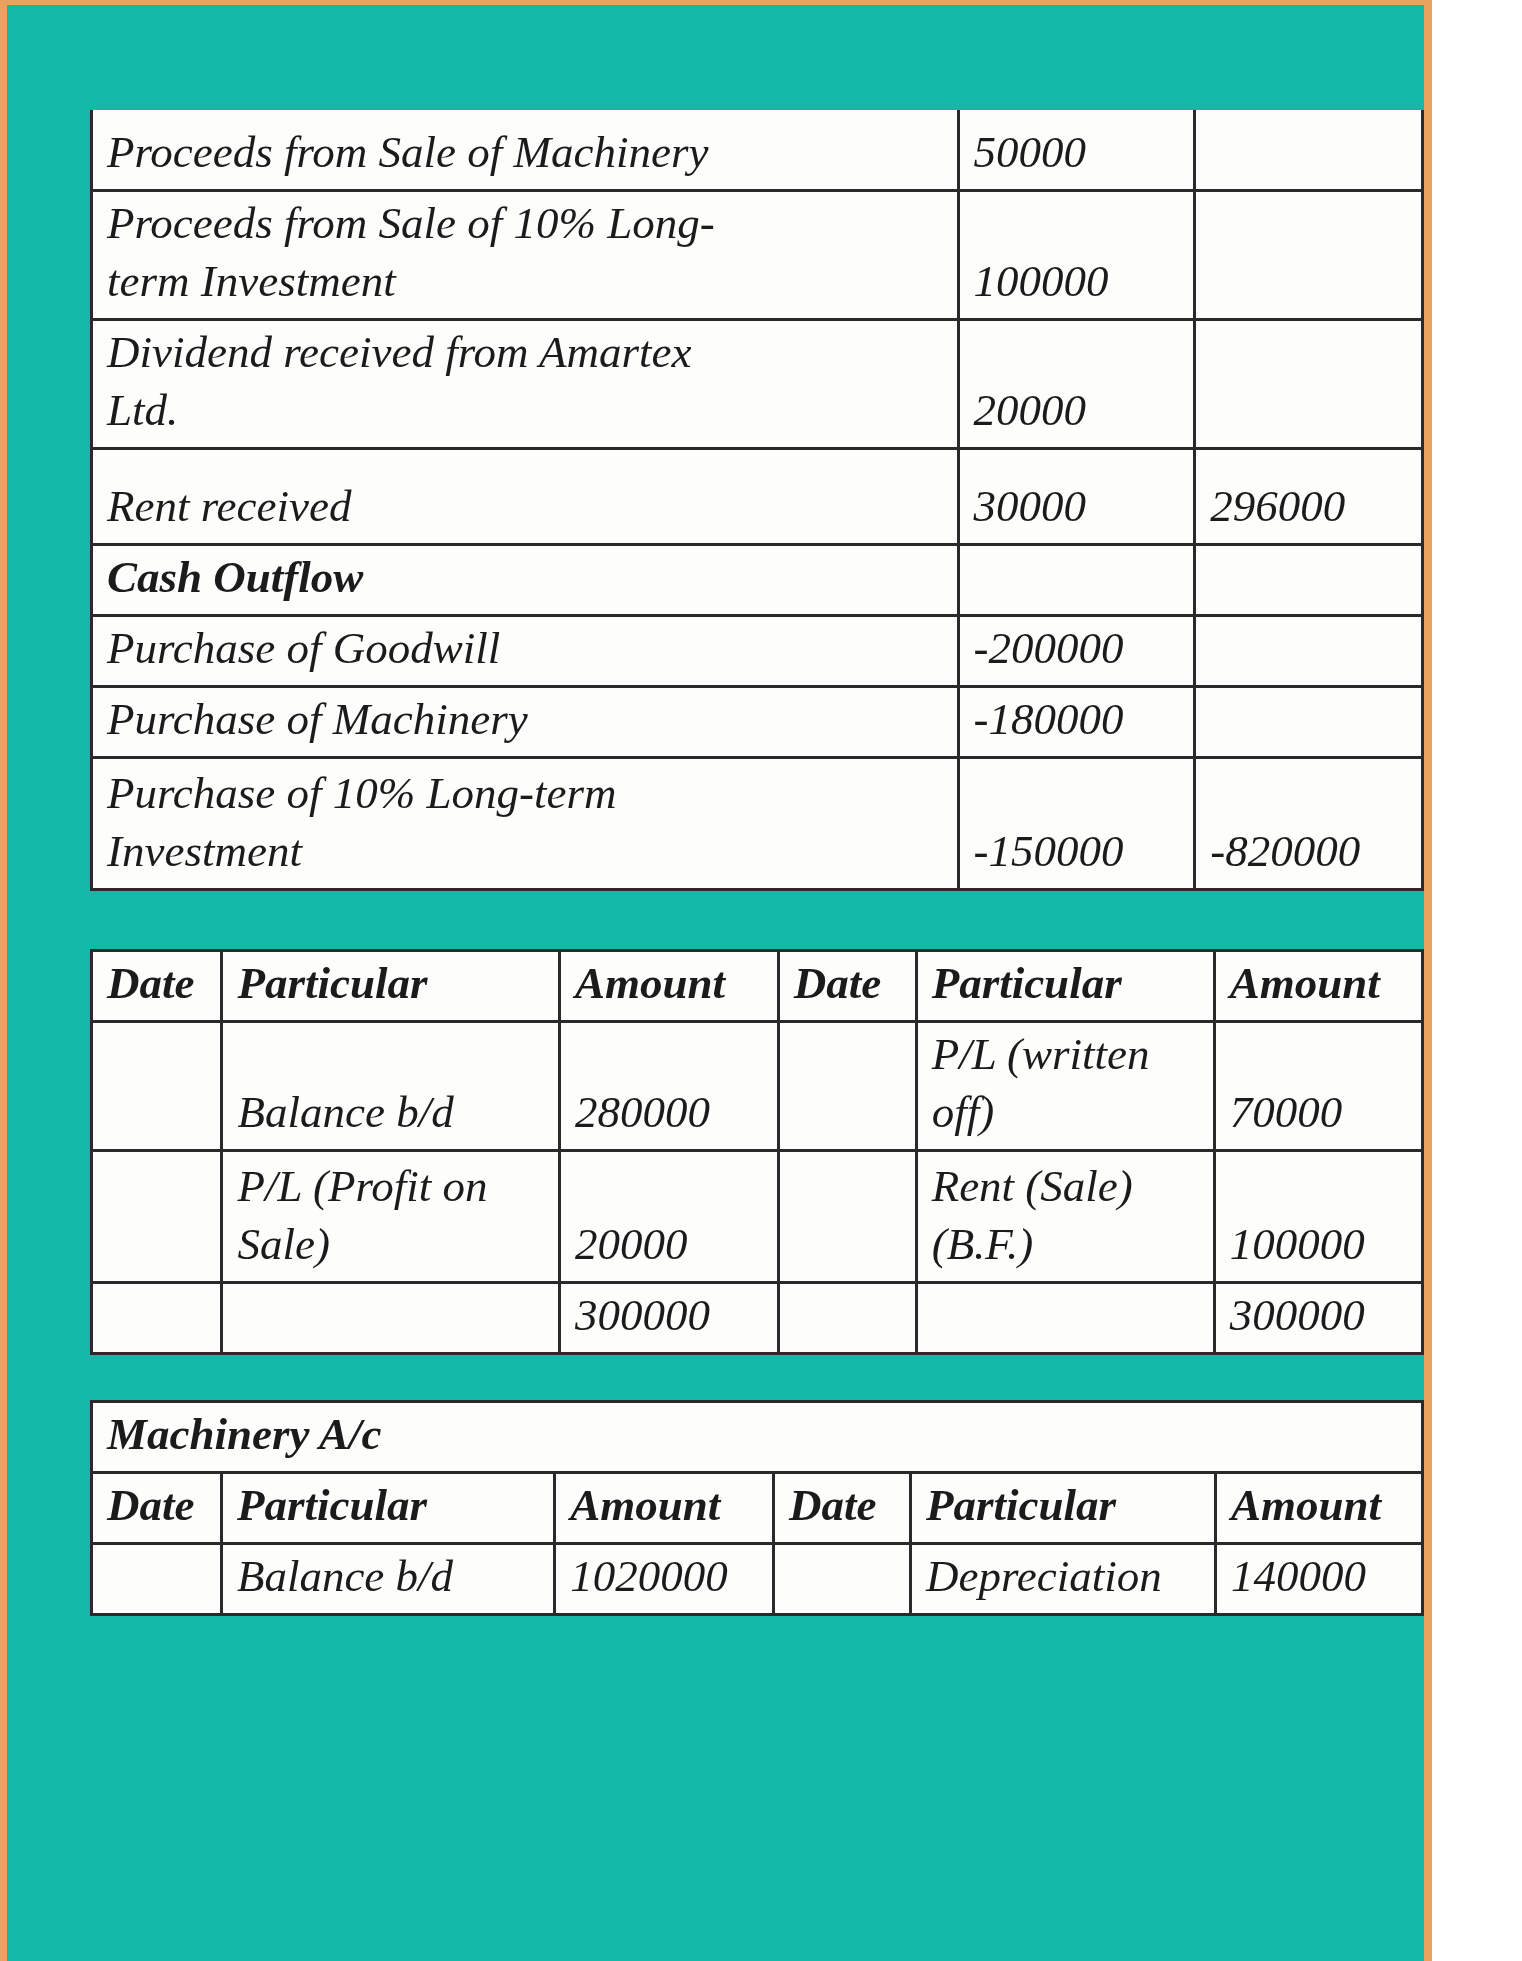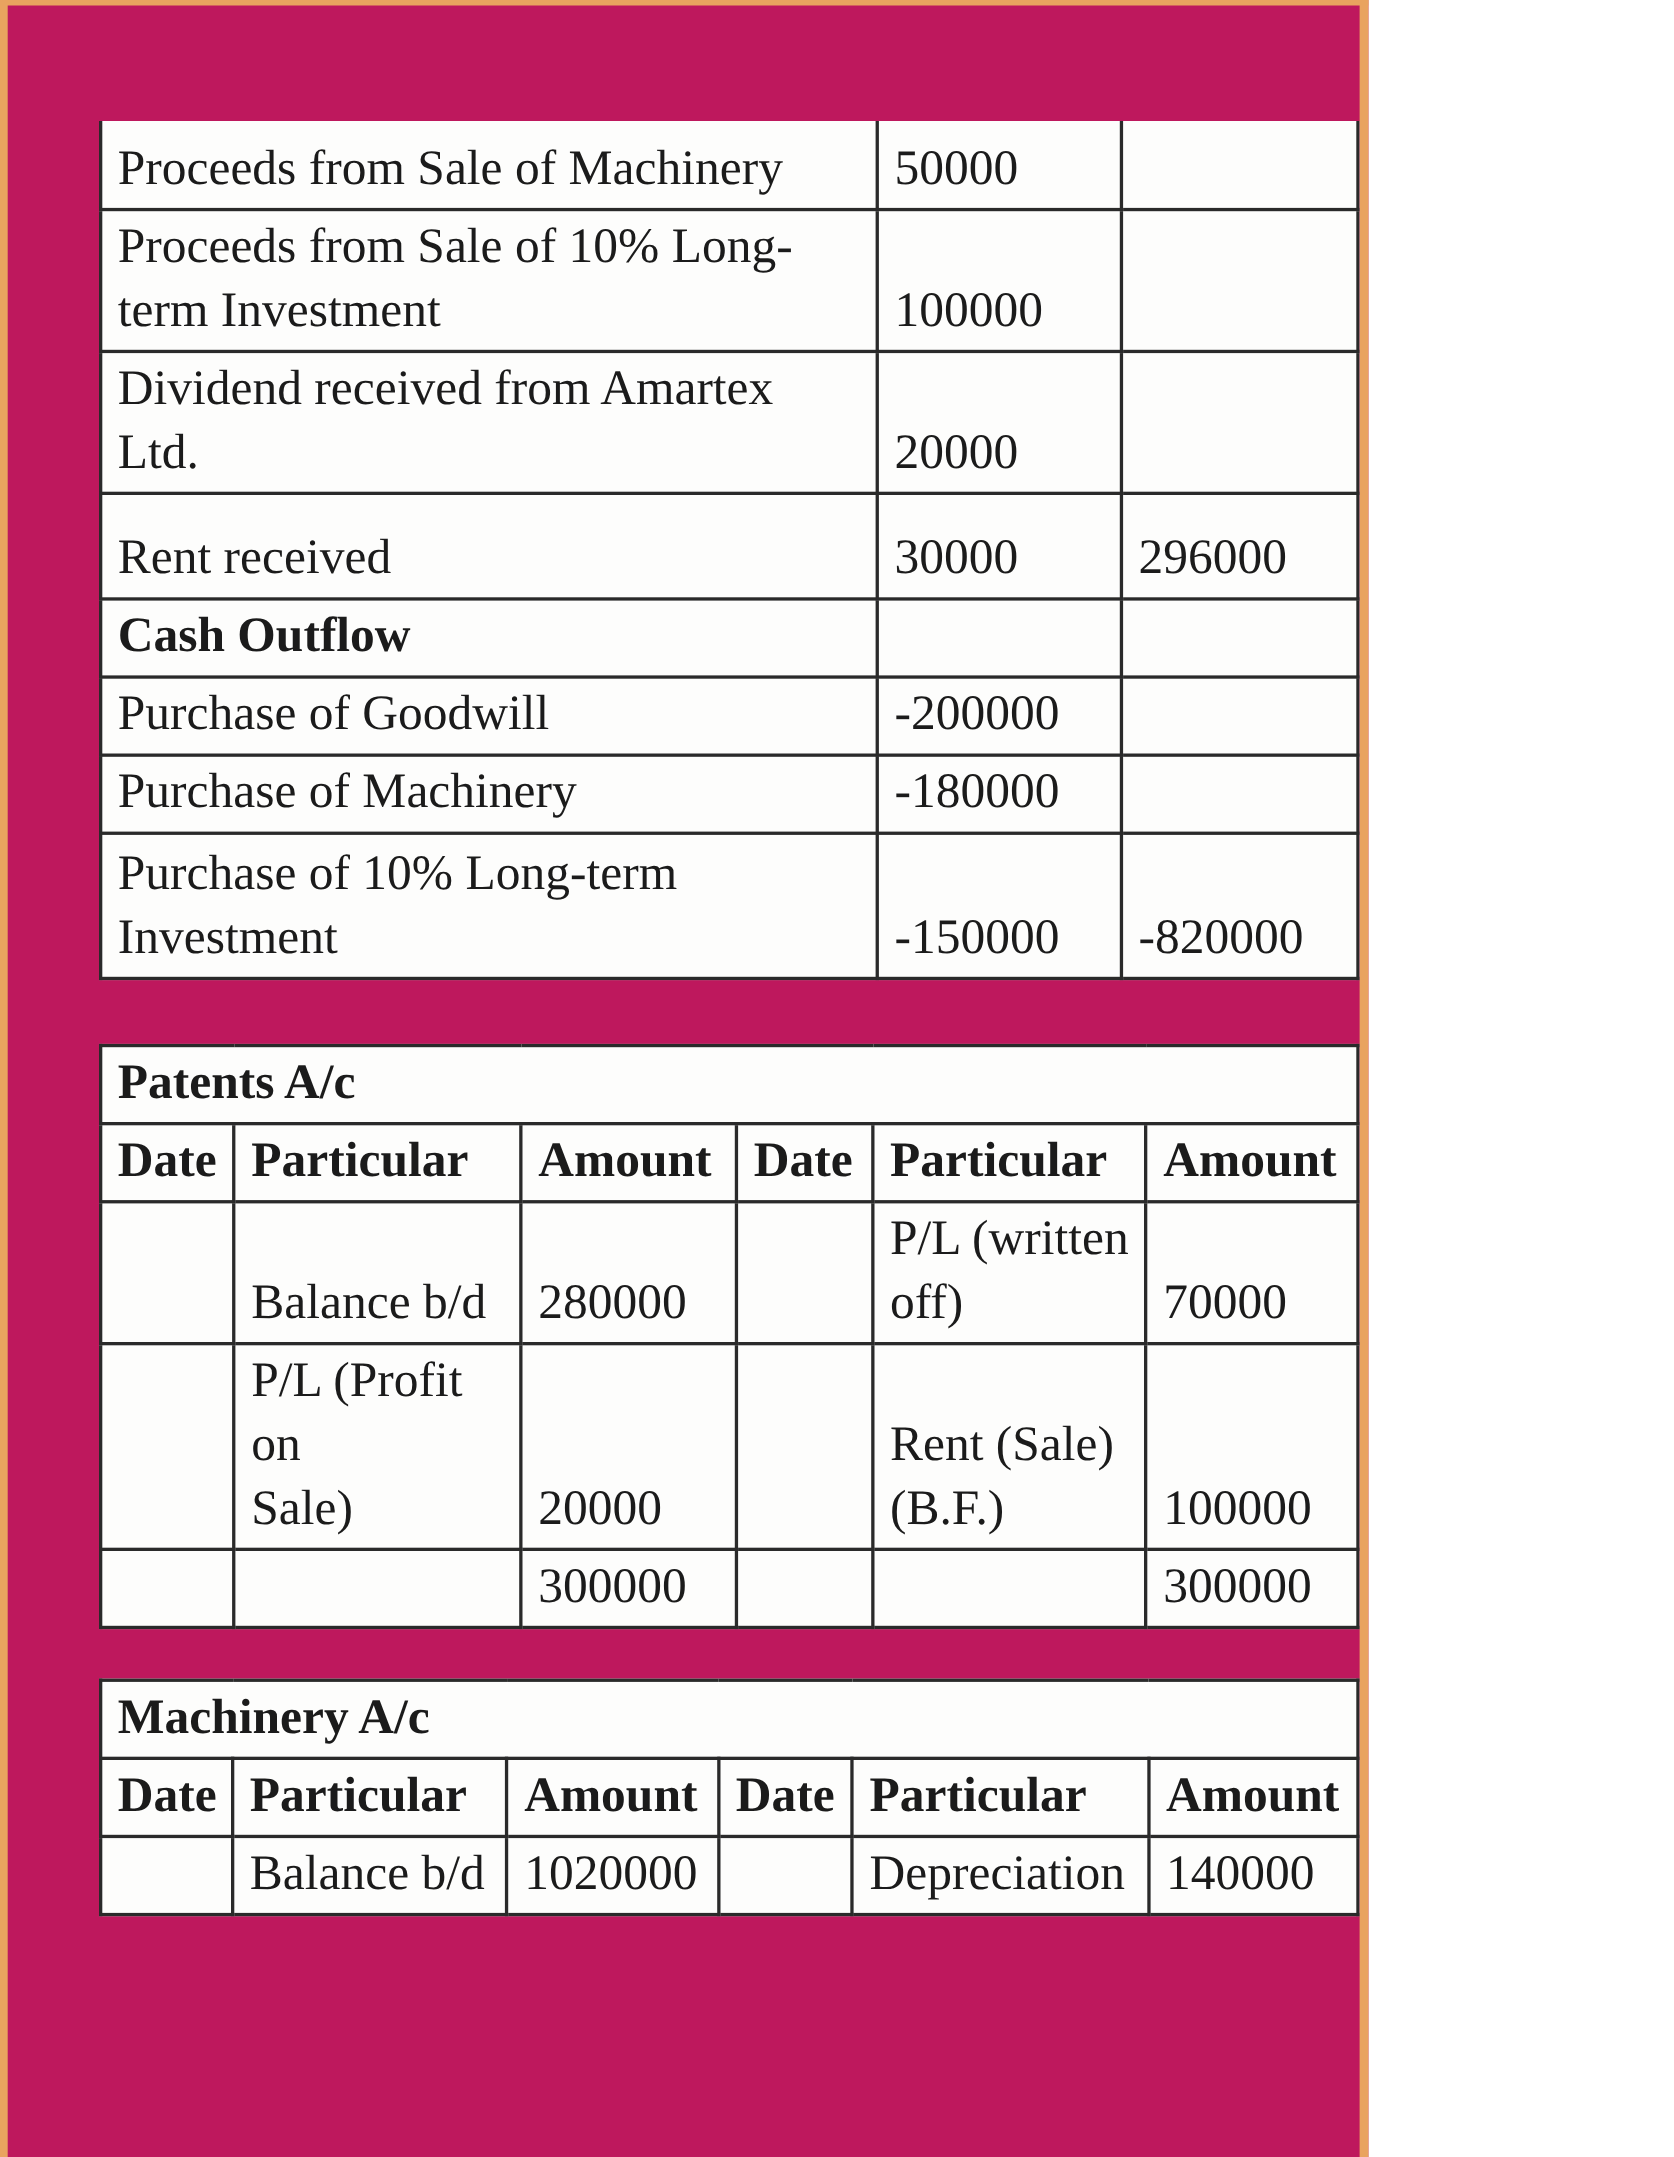--- a/index.html
+++ b/index.html
@@ -2,27 +2,28 @@
 <html><head>
 <meta charset="utf-8">
 <style>
   * { box-sizing: border-box; margin: 0; padding: 0; }
   html, body { background: #ffffff; }
   body {
     width: 1522px;
     font-family: "Liberation Serif", "DejaVu Serif", serif;
   }
   .frame {
-    width: 1244px;
+    width: 1432px;
     height: 1961px;
     border-top: 5px solid #e9a35f;
     border-left: 7px solid #e9a35f;
     border-right: 8px solid #e9a35f;
-    background: #be185d;
+    background: #14b8a6;
     overflow: hidden;
+    font-style: italic;
   }
   table.doc-table {
     border-collapse: collapse;
     table-layout: fixed;
     margin-left: 83px;
     background: #fdfdfc;
   }
   table.doc-table td {
     border: 3px solid #2a2a2a;
     font-size: 45px;
@@ -110,23 +111,20 @@
   <table class="doc-table mt-patents">
     <colgroup>
         <col style="width:134px">
         <col style="width:364px">
         <col style="width:228px">
         <col style="width:143px">
         <col style="width:316px">
         <col style="width:215px">
       </colgroup>
     <tbody>
-        <tr class="rh66">
-      <td colspan="6" class="b title-cell">Patents A/c</td>
-    </tr>
     <tr class="rh66">
       <td class="b">Date</td>
       <td class="b">Particular</td>
       <td class="b">Amount</td>
       <td class="b">Date</td>
       <td class="b">Particular</td>
       <td class="b">Amount</td>
     </tr>
     <tr class="rh128">
       <td></td>

